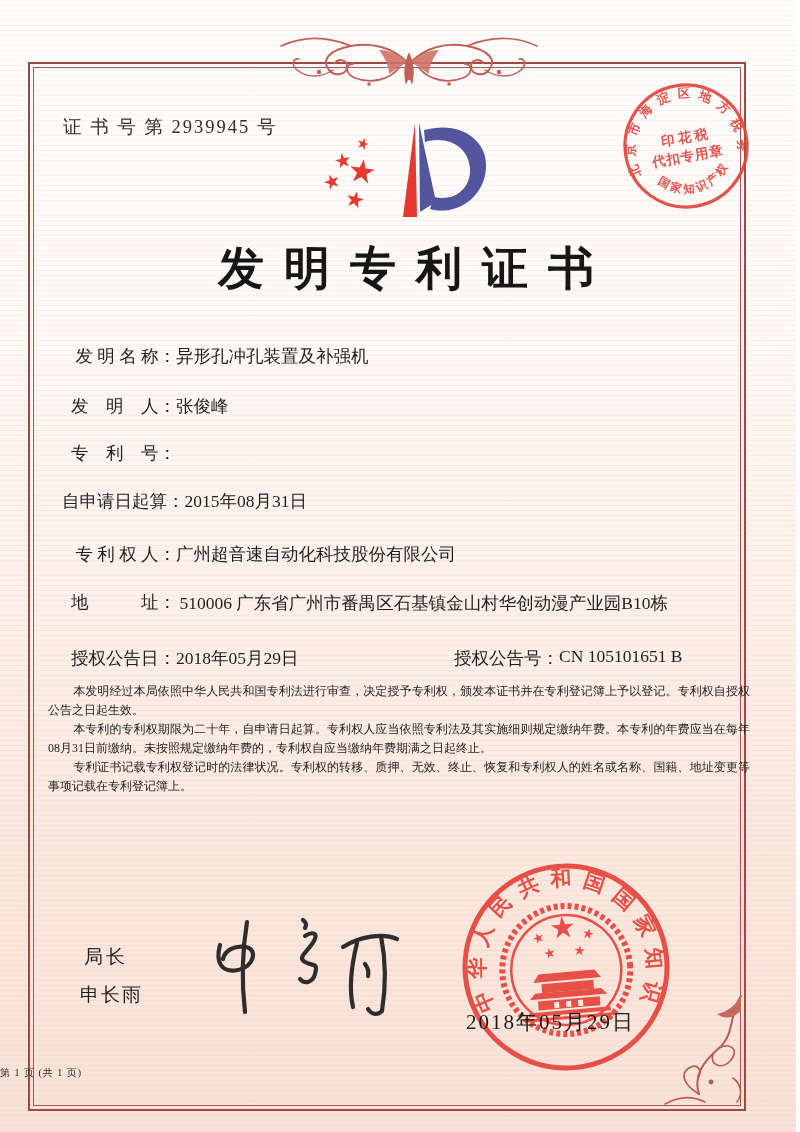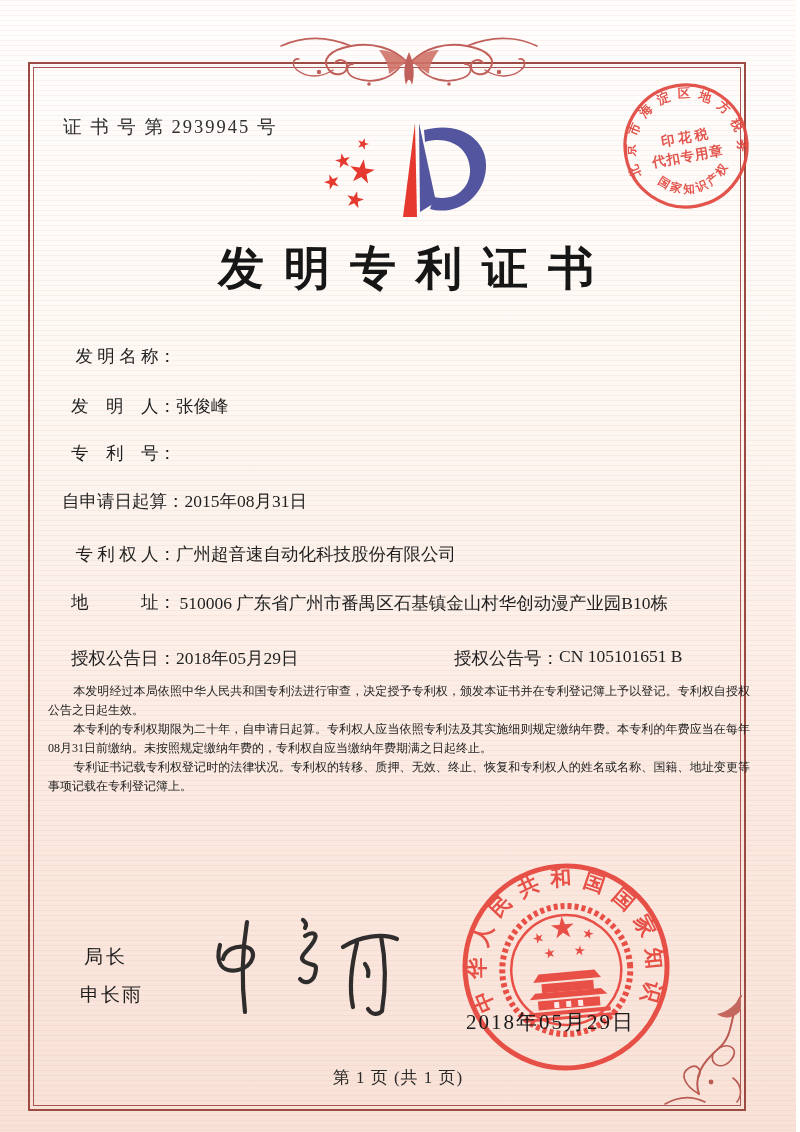--- a/index.html
+++ b/index.html
@@ -20,21 +20,21 @@
   .frow{position:absolute;left:62px;display:flex;white-space:pre;text-align:right;}
   .frow .lbl{flex:0 0 114px;white-space:pre;}
   .frow .val{white-space:normal;}
   .addr-val{width:492px;line-height:27px;}
   .grant-no{position:absolute;left:383px;top:0;display:flex;white-space:pre;}
   .bodytext{left:48px;top:682px;width:702px;font-size:12px;line-height:19px;color:#232323;text-align:justify;}
   .bodytext p{margin:0;text-indent:2.1em;}
   .sig-role{left:84px;top:944px;font-size:19px;color:#1d1d1d;letter-spacing:3px;font-family:"Liberation Sans","DejaVu Sans",sans-serif;}
   .sig-name{left:80px;top:982px;font-size:19px;color:#1d1d1d;letter-spacing:2px;font-family:"Liberation Sans","DejaVu Sans",sans-serif;}
   .seal-date{left:466px;top:1008px;font-size:21px;color:#1b1b1b;letter-spacing:2px;z-index:6;}
-  .footer{left:0;top:1066px;width:100%;text-align:center;font-size:17px;color:#2a2a2a;letter-spacing:1px;}
+  .footer{left:0;top:1066px;width:100%;text-align:left;font-size:10px;color:#2a2a2a;letter-spacing:1px;}
   .stamp{left:620px;top:80px;width:132px;height:132px;transform:rotate(-10deg);opacity:.92;z-index:4;}
   .bigseal{left:459px;top:860px;width:214px;height:214px;transform:rotate(-5deg);opacity:.93;z-index:5;}
   .logo{left:318px;top:116px;width:180px;height:110px;}
   .orn-top{left:253px;top:26px;width:312px;height:80px;z-index:2;}
   .orn-br{left:645px;top:990px;width:106px;height:124px;z-index:2;}
   svg{display:block;}
 </style>
 </head>
 <body>
 
@@ -104,20 +104,21 @@
     </text>
     <text x="66" y="62" text-anchor="middle" font-size="13.5" fill="#e0463e" font-weight="bold">印 花 税</text>
     <text x="66" y="81" text-anchor="middle" font-size="13.5" fill="#e0463e" font-weight="bold" letter-spacing="1">代扣专用章</text>
   </svg>
 
   <div class="abs title">发明专利证书</div>
 
   <div class="fields">
     <div class="frow" style="top:344px;">
       <span class="lbl">发 明 名 称：</span>
+      <span class="val">异形孔冲孔装置及补强机</span>
     </div>
     <div class="frow" style="top:394px;">
       <span class="lbl">发　明　人：</span>
       <span class="val">张俊峰</span>
     </div>
     <div class="frow" style="top:441px;">
       <span class="lbl">专　利　号：</span>
     </div>
     <div class="frow" style="top:489px;">
       <span class="lbl">自申请日起算：</span>

